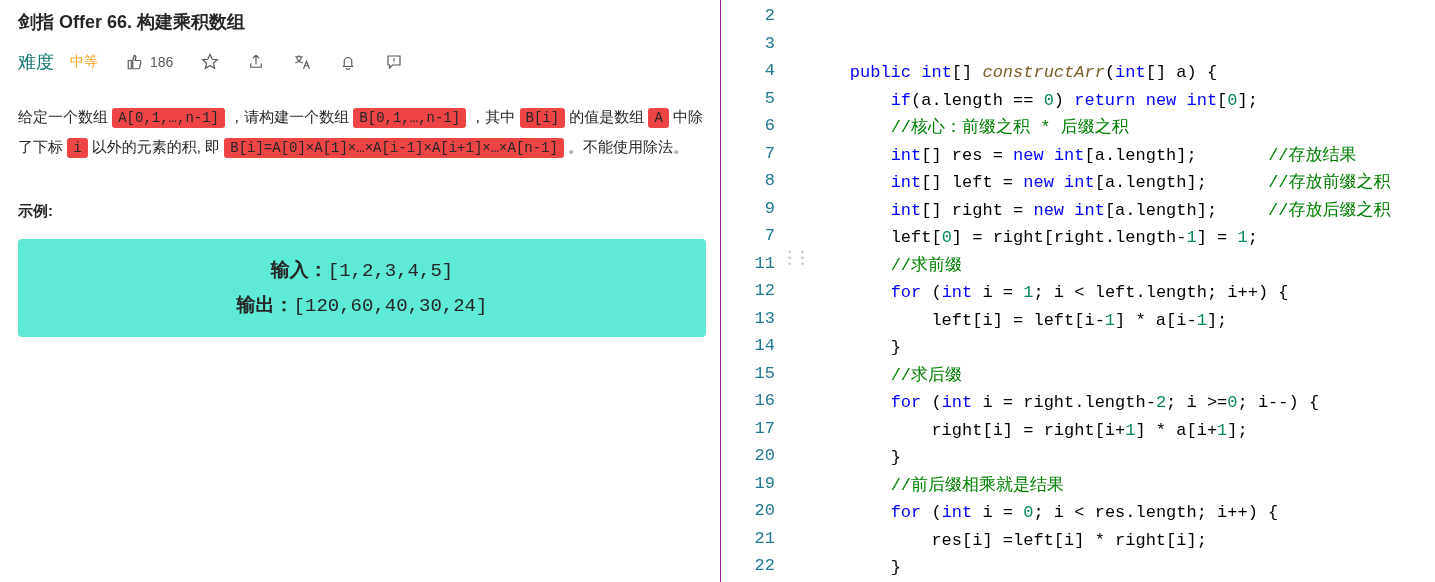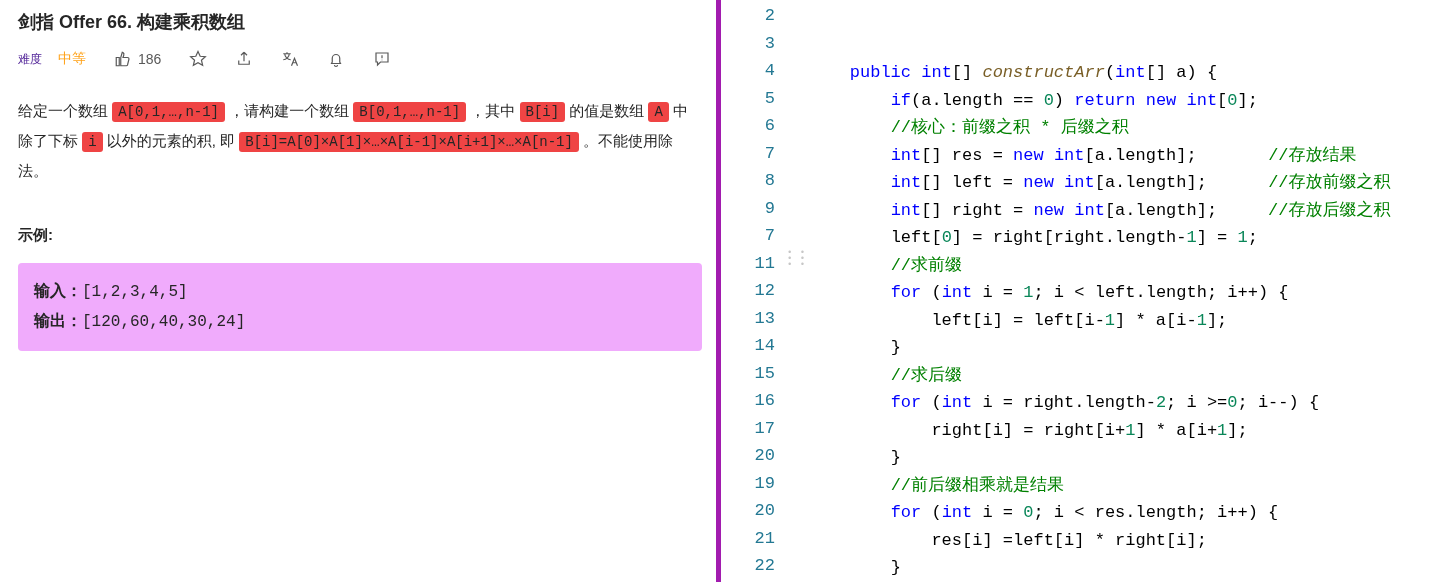--- a/index.html
+++ b/index.html
@@ -1,30 +1,30 @@
 <!DOCTYPE html>
 <html><head>
 <meta charset="utf-8">
 <style>
 * { margin:0; padding:0; box-sizing:border-box; }
 body { font-family: -apple-system, BlinkMacSystemFont, "Segoe UI", Helvetica, Arial, sans-serif; font-size:14px; color:#262626; background:#fff; width:1435px; height:582px; overflow:hidden; }
 .container { display:flex; width:100%; height:100%; }
-.left-pane { width:721px; padding:10px 14px 18px 18px; border-right:5px solid #a21caf; overflow:hidden; }
+.left-pane { width:721px; padding:10px 14px 18px 18px; border-right:1px solid #a21caf; overflow:hidden; }
 .right-pane { flex:1; display:flex; background:#fff; overflow:hidden; font-family: Consolas,"Courier New",monospace; font-size:17px; }
 .title { font-size:18px; font-weight:700; color:#262626; margin-bottom:16px; }
 .meta-row { display:flex; align-items:center; gap:28px; margin-bottom:28px; color:#595959; }
 .meta-item { display:flex; align-items:center; gap:6px; font-size:14px; color:#595959; cursor:pointer; }
-.difficulty-label { font-size:12px; color:#4c1d95; }
+.difficulty-label { font-size:18px; color:#0f766e; }
 .difficulty-value { color:#ffa116; font-weight:400; }
 .icon { width:18px; height:18px; display:inline-flex; align-items:center; justify-content:center; }
 .icon svg { width:18px; height:18px; stroke:#595959; fill:none; stroke-width:1.6; }
 .desc { font-size:15px; line-height:2; color:#262626; margin-bottom:40px; }
 .inline-code { font-family: Consolas,"Courier New",monospace; background:#ef4444; color:#262626; padding:2px 6px; border-radius:3px; font-size:14px; }
 .examples-heading { font-size:15px; font-weight:700; margin-bottom:18px; }
-.example-block { background:#f0abfc; border-radius:4px; padding:14px 16px; font-family: Consolas,"Courier New",monospace; font-size:16px; line-height:1.8; color:#262626; }
+.example-block { background:#5eead4; border-radius:4px; padding:14px 16px; font-family: Consolas,"Courier New",monospace; font-size:19px; line-height:1.8; color:#262626;text-align:center; }
 .example-label { font-weight:700; font-family:-apple-system,BlinkMacSystemFont,"Segoe UI",sans-serif; }
 .gutter { width:88px; padding-top:2px; text-align:right; color:#237893; user-select:none; }
 .gutter .ln { height:27.5px; line-height:27.5px; padding-right:34px; }
 .code-area { flex:1; padding-top:2px; white-space:pre; color:#000; position:relative; }
 .code-area .cl { height:27.5px; line-height:27.5px; }
 .kw { color:#0000ff; }
 .fn { color:#795e26;font-style:italic; }
 .num { color:#098658; }
 .cm { color:#008000; }
 .op { color:#000; }

